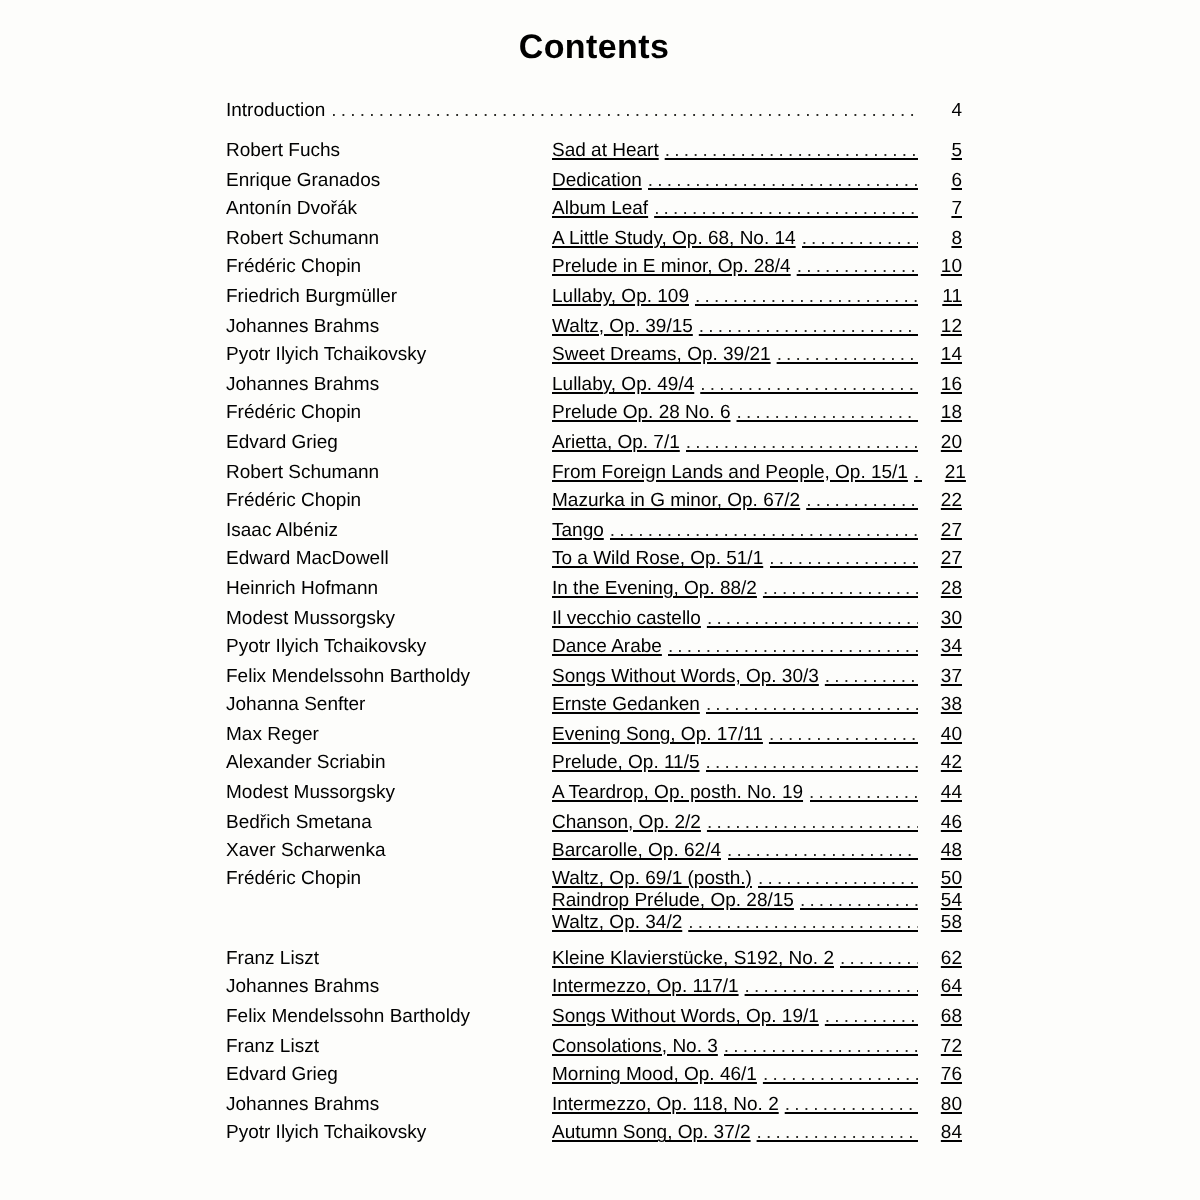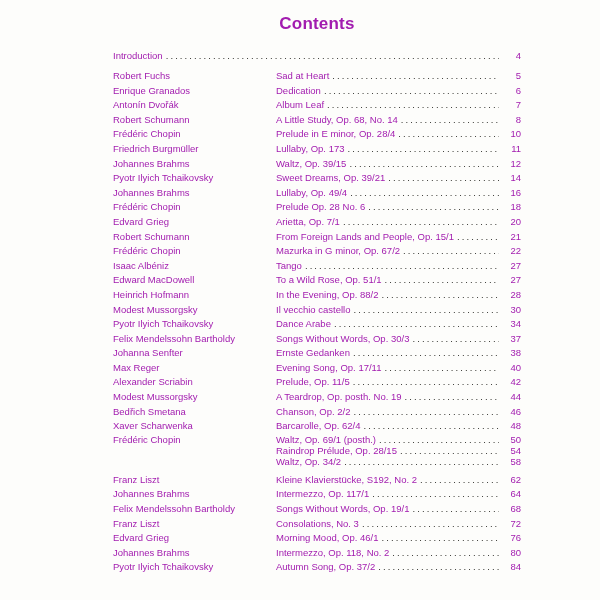--- a/index.html
+++ b/index.html
@@ -3,23 +3,23 @@
 <meta charset="utf-8">
 <style>
   html, body { margin: 0; padding: 0; }
   body { background: #ffffff; }
 
   .page {
     width: 600px;
     height: 600px;
     box-sizing: border-box;
     background: #fdfdfb;
-    padding: 14px 79px 0 113px;
+    padding: 14px 119px 0 113px;
     font-family: "Liberation Sans", sans-serif;
-    color: #a21caf;
+    color: #000000;
     overflow: hidden;
   }
 
   .title {
     font-size: 17px;
     line-height: 19px;
     font-weight: 700;
     text-align: center;
     margin: 0 0 10px 0;
     letter-spacing: 0.2px;
@@ -43,20 +43,21 @@
     width: 163px;
     white-space: nowrap;
     overflow: hidden;
   }
 
   .works {
     flex: 1 1 auto;
     min-width: 0;
     display: flex;
     flex-direction: column;
+    text-decoration: underline;
   }
 
   .work { display: flex; align-items: baseline; min-width: 0; }
 
   
   .multi .work, .multi .composer { line-height: 11px; }
   .multi { margin-bottom: 1px; }
 
   .gap-before { margin-top: 6px; }
 
@@ -147,21 +148,21 @@
     <span class="leader"></span>
     <span class="pagenum">10</span>
   </span>
 </span>
   </div>
 
   <div class="row entry">
     <span class="composer">Friedrich Burgmüller</span>
     <span class="works">
   <span class="work">
-    <span class="work-title">Lullaby, Op. 173</span>
+    <span class="work-title">Lullaby, Op. 109</span>
     <span class="leader"></span>
     <span class="pagenum">11</span>
   </span>
 </span>
   </div>
 
   <div class="row entry">
     <span class="composer">Johannes Brahms</span>
     <span class="works">
   <span class="work">

